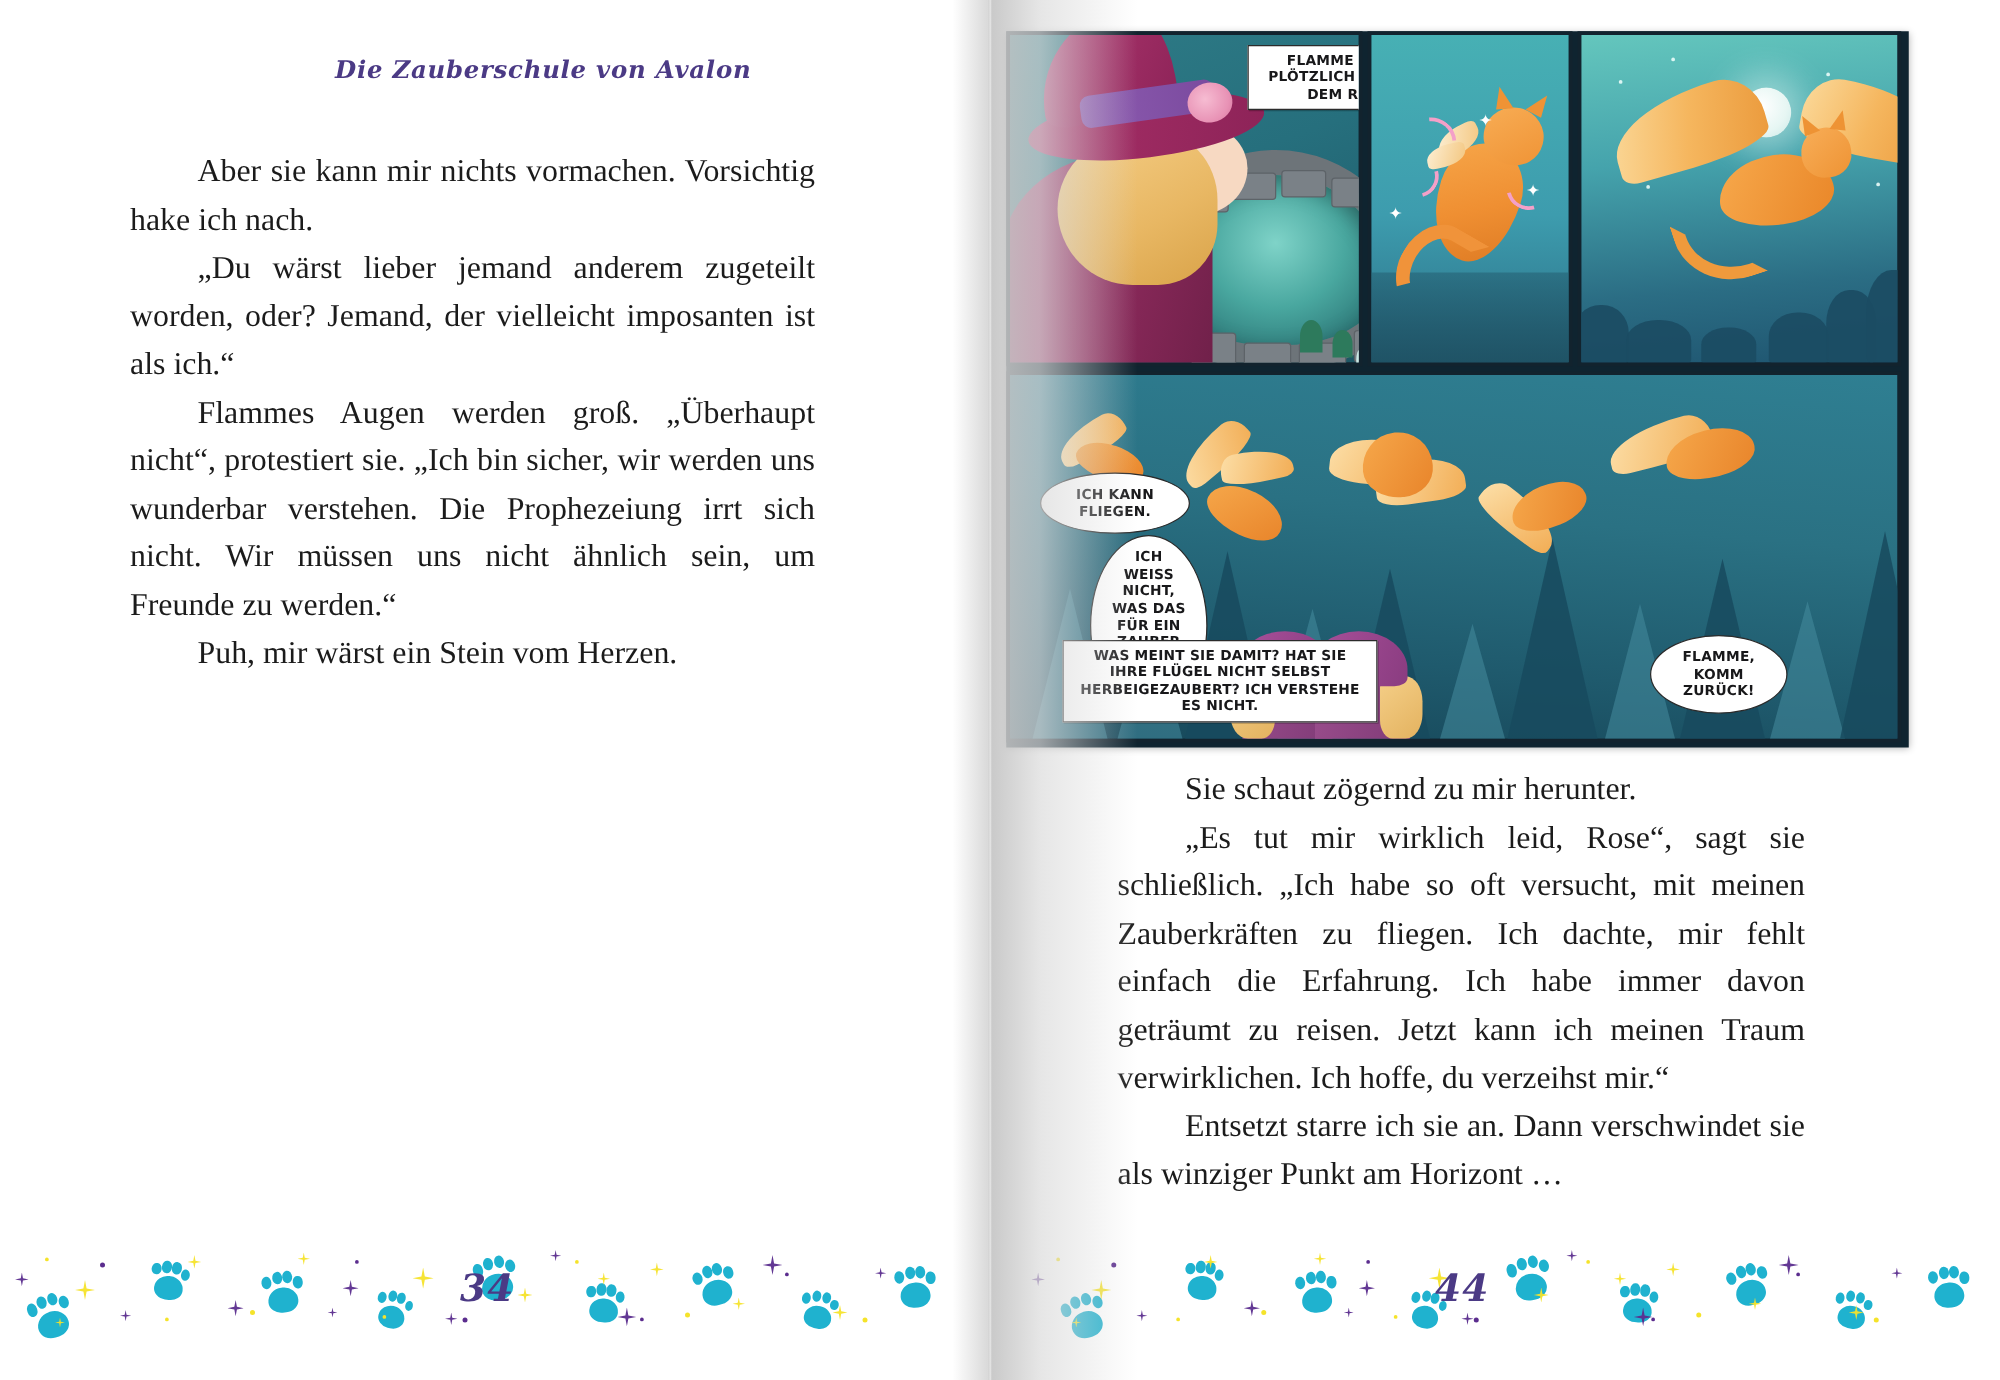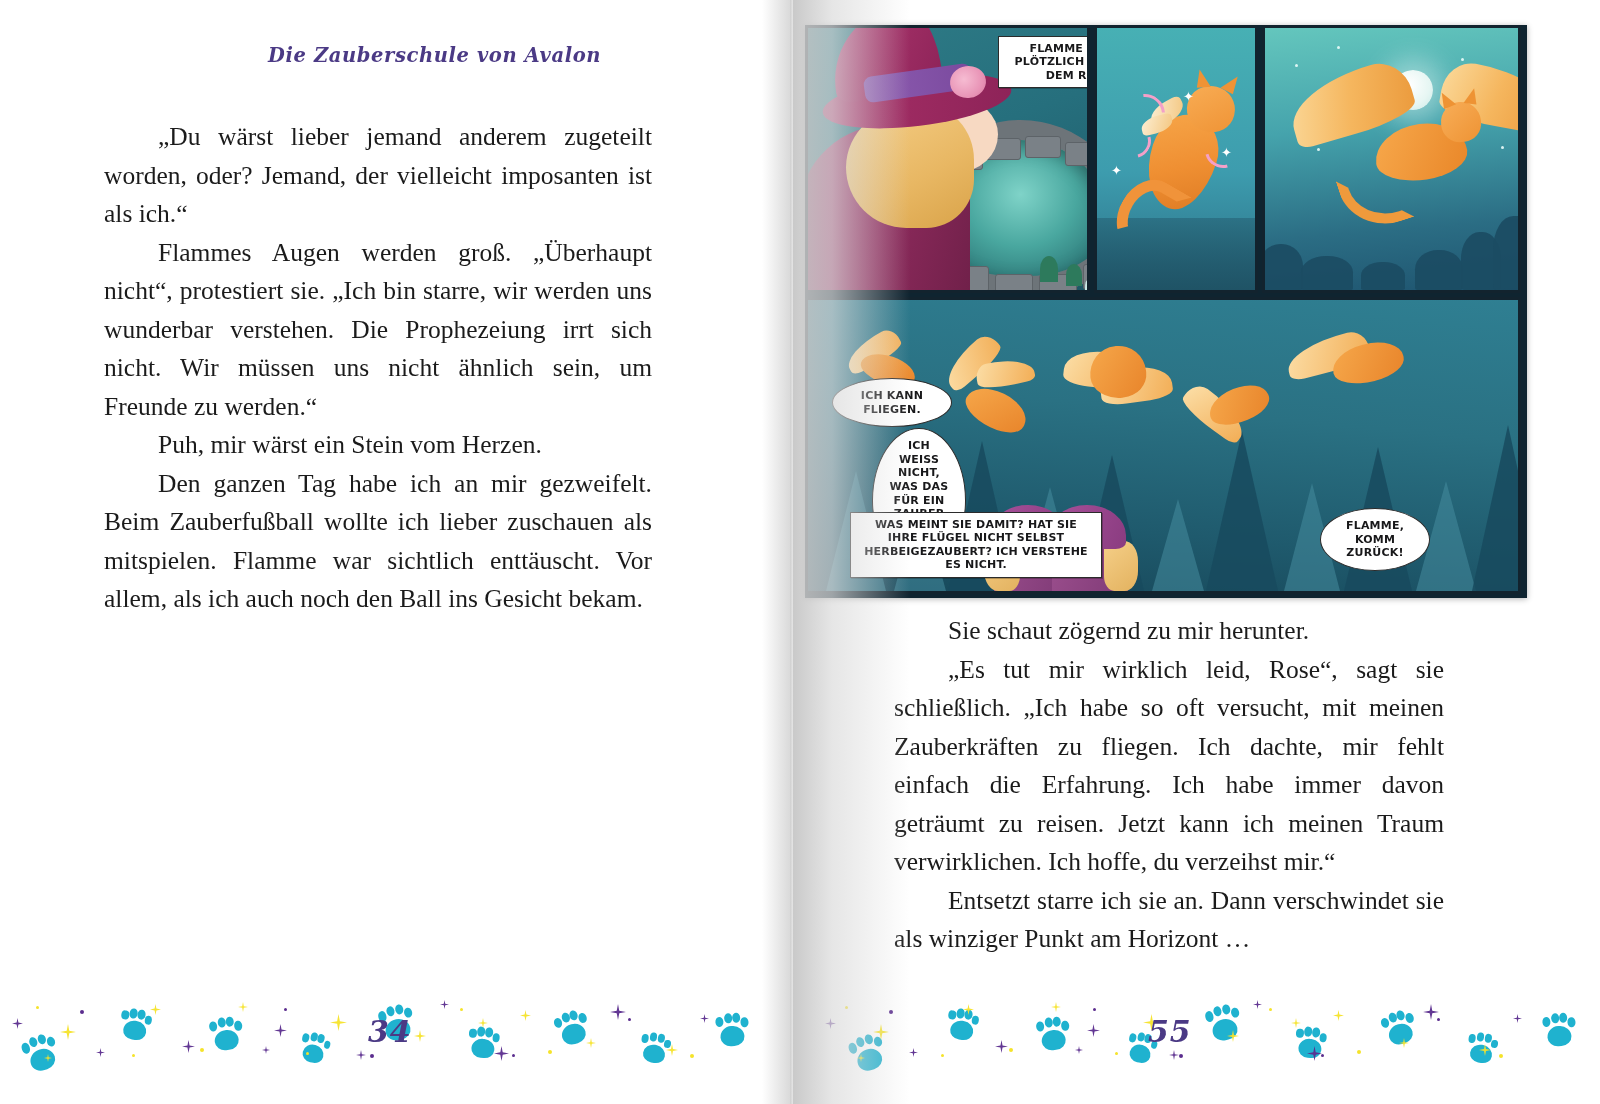--- a/index.html
+++ b/index.html
@@ -270,24 +270,24 @@
 </head>
 <body>
 
 <div class="spread">
 
   <div class="page page-left">
 
     <div class="running-head">Die Zauberschule von Avalon</div>
 
     <div class="body-col col-left">
+      <p>Aber sie kann mir nichts vormachen. Vorsichtig hake ich nach.</p>
       <p>„Du wärst lieber jemand anderem zugeteilt worden, oder? Jemand, der vielleicht imposanten ist als ich.“</p>
-      <p>Flammes Augen werden groß. „Überhaupt nicht“, protestiert sie. „Ich bin starre, wir werden uns wunderbar verstehen. Die Prophezeiung irrt sich nicht. Wir müssen uns nicht ähnlich sein, um Freunde zu werden.“</p>
+      <p>Flammes Augen werden groß. „Überhaupt nicht“, protestiert sie. „Ich bin sicher, wir werden uns wunderbar verstehen. Die Prophezeiung irrt sich nicht. Wir müssen uns nicht ähnlich sein, um Freunde zu werden.“</p>
       <p>Puh, mir wärst ein Stein vom Herzen.</p>
-      <p>Den ganzen Tag habe ich an mir gezweifelt. Beim Zauberfußball wollte ich lieber zuschauen als mitspielen. Flamme war sichtlich enttäuscht. Vor allem, als ich auch noch den Ball ins Gesicht bekam.</p>
     </div>
 
     <div class="footer-deco" id="deco-left">
         <div class="paw" style="left: 24px; top: 52px; width: 35.7px; height: 33.6px; transform: rotate(-18deg);">
           <div class="pad" style="left: 4.2px; top: 12.6px; width: 25.2px; height: 21px; background: rgb(31, 178, 207); border-radius: 48% 48% 44% 44% / 54% 54% 46% 46%;"></div>
           <div class="pad" style="left: 0px; top: 2.1px; width: 8.4px; height: 10.5px; background: rgb(31, 178, 207);"></div>
           <div class="pad" style="left: 8.925px; top: -1.05px; width: 8.4px; height: 10.5px; background: rgb(31, 178, 207);"></div>
           <div class="pad" style="left: 17.85px; top: -1.05px; width: 8.4px; height: 10.5px; background: rgb(31, 178, 207);"></div>
           <div class="pad" style="left: 26.25px; top: 4.2px; width: 7.875px; height: 9.975px; background: rgb(31, 178, 207);"></div>
         </div>
@@ -610,15 +610,15 @@
         <div class="star4" style="left: 303px; top: 24px; width: 3px; height: 3px; background: rgb(91, 45, 142); border-radius: 50%;"></div>
         <div class="star4" style="left: 389px; top: 70px; width: 4px; height: 4px; background: rgb(91, 45, 142); border-radius: 50%;"></div>
         <div class="star4" style="left: 479px; top: 24px; width: 3px; height: 3px; background: rgb(245, 227, 42); border-radius: 50%;"></div>
         <div class="star4" style="left: 567px; top: 66px; width: 4px; height: 4px; background: rgb(245, 227, 42); border-radius: 50%;"></div>
         <div class="star4" style="left: 647px; top: 34px; width: 3px; height: 3px; background: rgb(91, 45, 142); border-radius: 50%;"></div>
         <div class="star4" style="left: 709px; top: 70px; width: 4px; height: 4px; background: rgb(245, 227, 42); border-radius: 50%;"></div>
         <div class="star4" style="left: 55px; top: 22px; width: 3px; height: 3px; background: rgb(245, 227, 42); border-radius: 50%;"></div>
         <div class="star4" style="left: 325px; top: 68px; width: 3px; height: 3px; background: rgb(245, 227, 42); border-radius: 50%;"></div>
         <div class="star4" style="left: 531px; top: 70px; width: 3px; height: 3px; background: rgb(91, 45, 142); border-radius: 50%;"></div>
       </div>
-    <div class="page-num" style="left:358px;">55</div>
+    <div class="page-num" style="left:358px;">44</div>
   </div>
 </div>
 
 </body></html>

